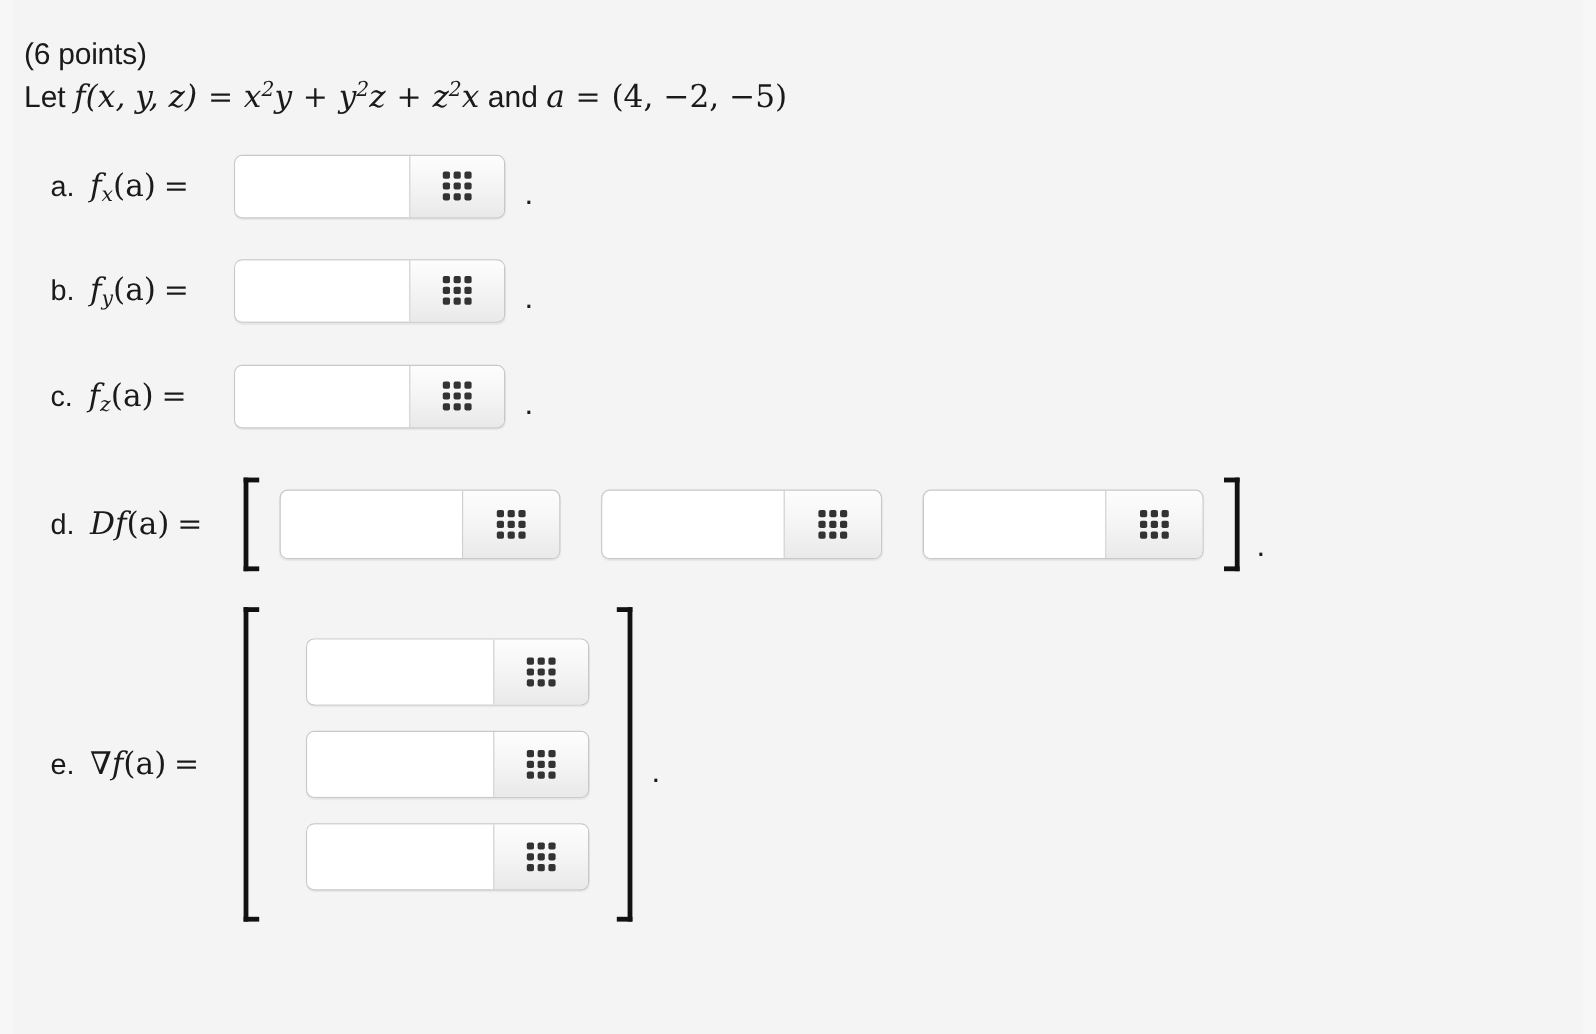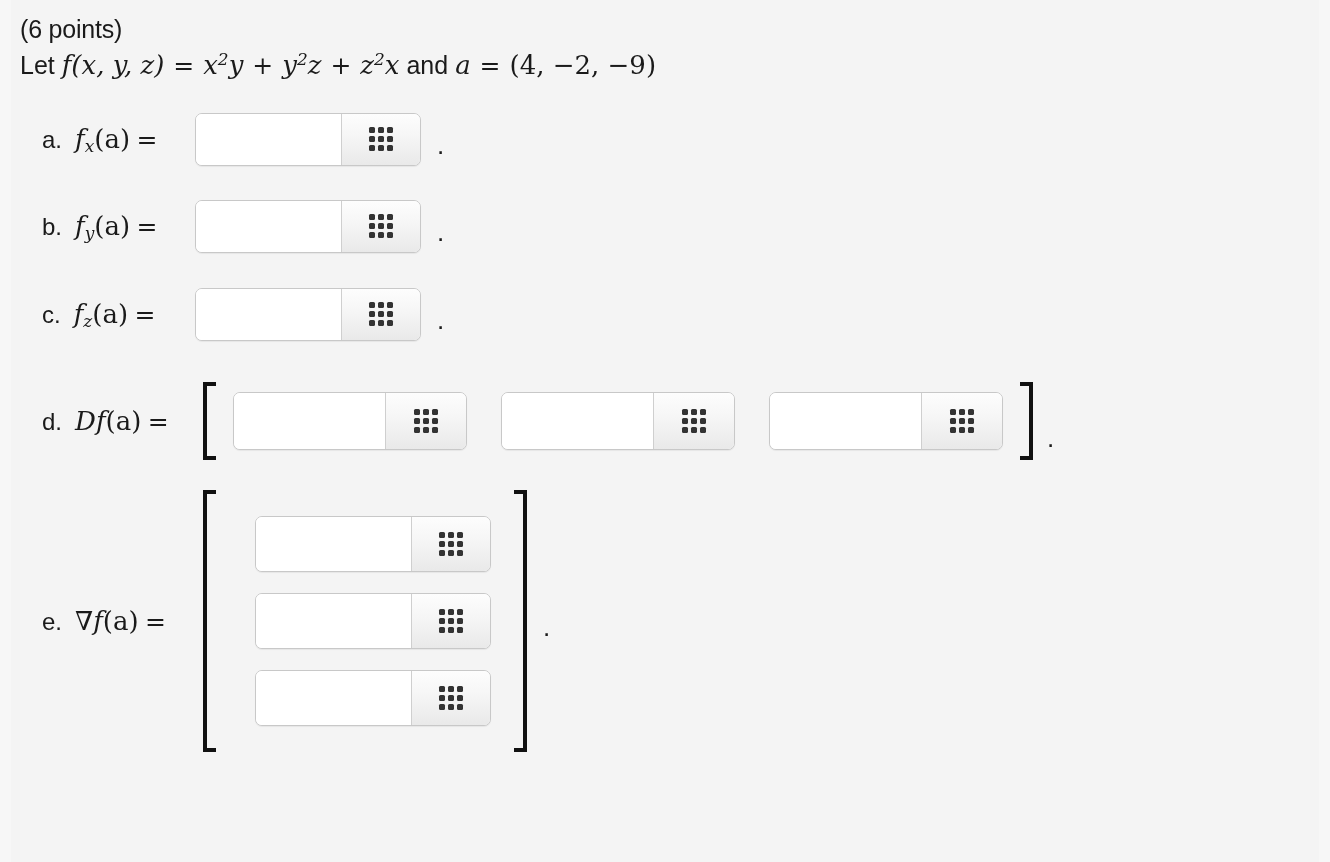--- a/index.html
+++ b/index.html
@@ -30,20 +30,21 @@
   .page {
     position: relative;
     padding: 14px 0 0 20px;
   }
 
   
   .points {
     font-size: 25px;
     line-height: 1.25;
     letter-spacing: -0.2px;
+    margin-top: 16px;
   }
   .statement {
     font-size: 25px;
     line-height: 1.3;
     margin-top: 4px;
     white-space: nowrap;
   }
   .then {
     font-size: 25px;
     margin-top: 40px;
@@ -263,21 +264,21 @@
     <span class="mi">f</span><span class="mi">(x, y, z)</span>
     <span class="mop">=</span>
     <span class="mi">x</span><span class="sup">2</span><span class="mi">y</span>
     <span class="mop">+</span>
     <span class="mi">y</span><span class="sup">2</span><span class="mi">z</span>
     <span class="mop">+</span>
     <span class="mi">z</span><span class="sup">2</span><span class="mi">x</span>
     <span class="rm">and</span>
     <span class="mi">a</span>
     <span class="mop">=</span>
-    <span class="mi-up">(4, −2, −9)</span>
+    <span class="mi-up">(4, −2, −5)</span>
   </div>
 
 
   <div class="rows">
 
     <div class="row row-a">
       <div class="label">
         <span class="marker">a.</span>
         <span><span class="mi">f</span><span class="sub">x</span><span class="mi-up">(a)</span>
         <span class="mop">=</span></span>

